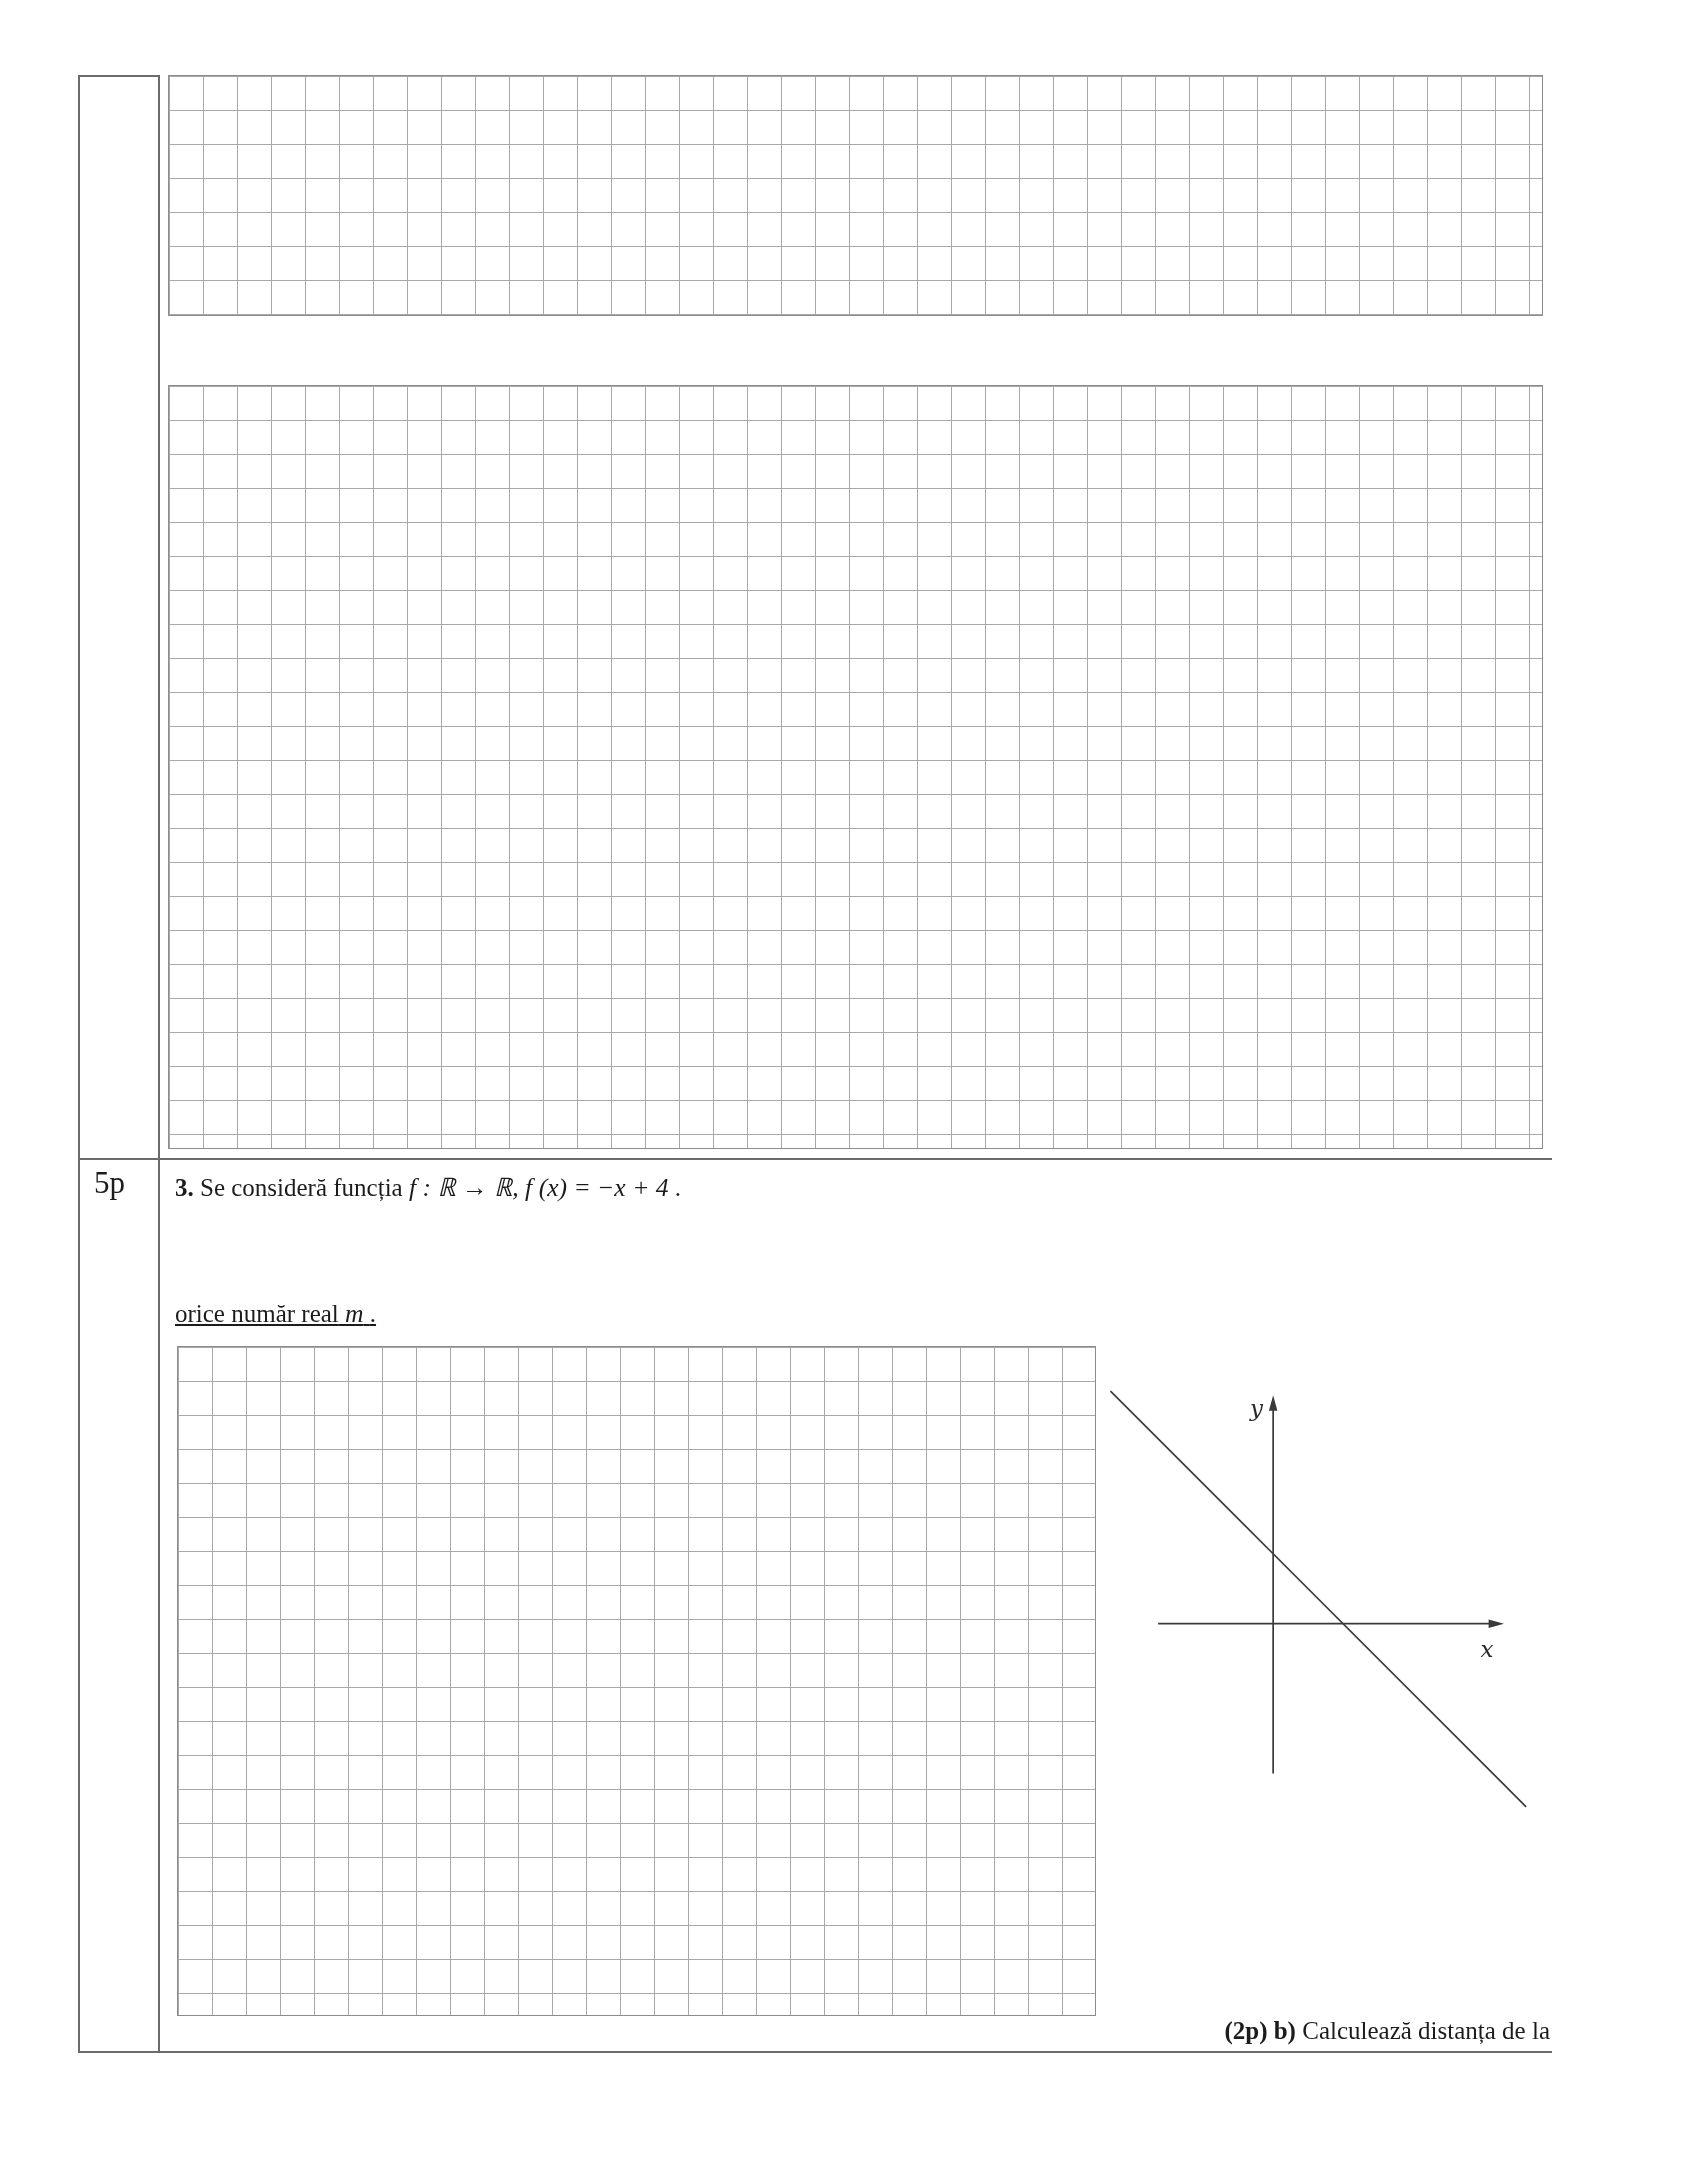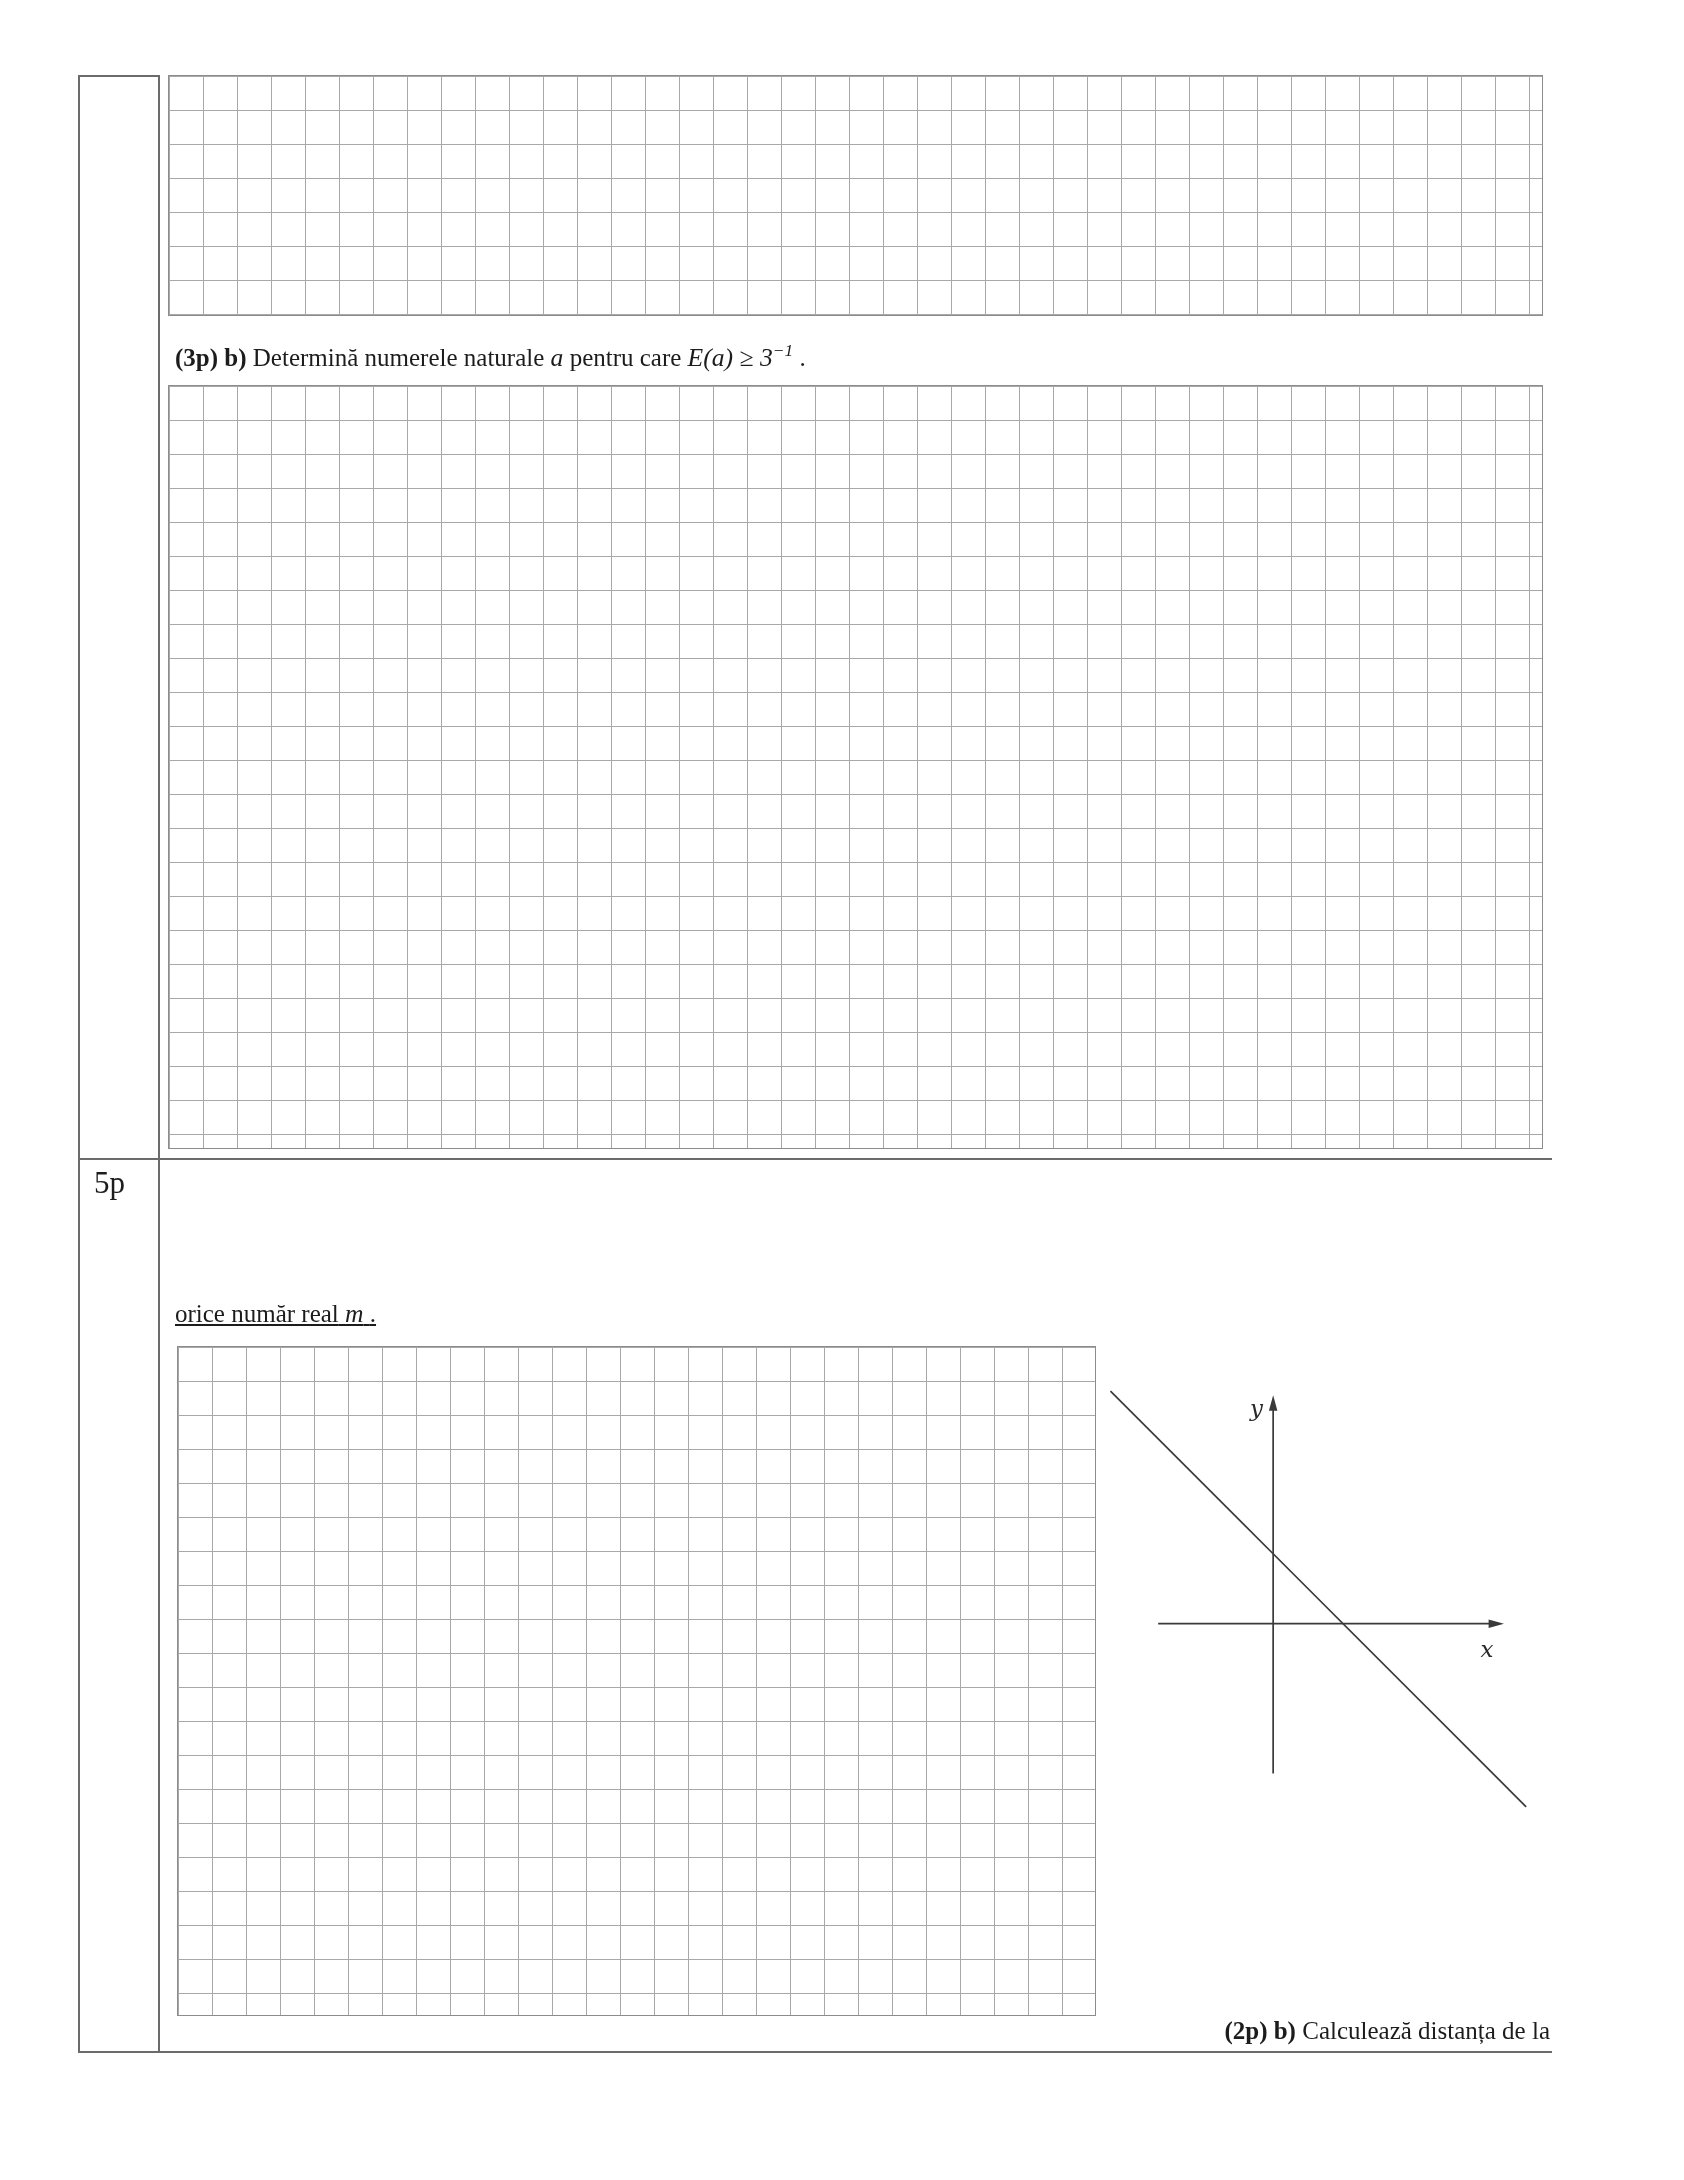--- a/index.html
+++ b/index.html
@@ -77,32 +77,29 @@
   <div class="vline" style="left:78px; top:75px; height:1978px;"></div>
   <div class="vline" style="left:158px; top:75px; height:1978px;"></div>
   <div class="hline" style="left:78px; top:75px; width:81px;"></div>
   <div class="hline" style="left:78px; top:1158px; width:1474px;"></div>
   <div class="hline" style="left:78px; top:2051px; width:1474px;"></div>
 
   <div class="points-label" style="left:94px; top:1165px;">5p</div>
 
   <div class="grid" style="left:168px; top:75px; width:1373px; height:239px;"></div>
 
-  <div class="line" style="left:175px; top:334px;">
-    <span class="bold">(3p)</span>
-    <span class="bold">b)</span>
-    <span>Determină numerele naturale</span>
-    <span class="math">a</span>
-    <span>pentru care</span>
-    <span class="math"><span>E(a) ≥ 3</span><sup>−1</sup></span>
-    <span>.</span>
-  </div>
 
   <div class="grid" style="left:168px; top:385px; width:1373px; height:762px;"></div>
 
+  <div class="line" style="left:175px; top:1172px;">
+    <span class="bold">3.</span>
+    <span>Se consideră funcția</span>
+    <span class="math">f : ℝ → ℝ, f (x) = −x + 4</span>
+    <span>.</span>
+  </div>
 
 
   <div class="line" style="left:175px; top:1298px;text-decoration:underline;">
     <span>orice număr real</span>
     <span class="math">m</span>
     <span>.</span>
   </div>
 
   <div class="grid" style="left:177px; top:1346px; width:917px; height:668px;"></div>
 

